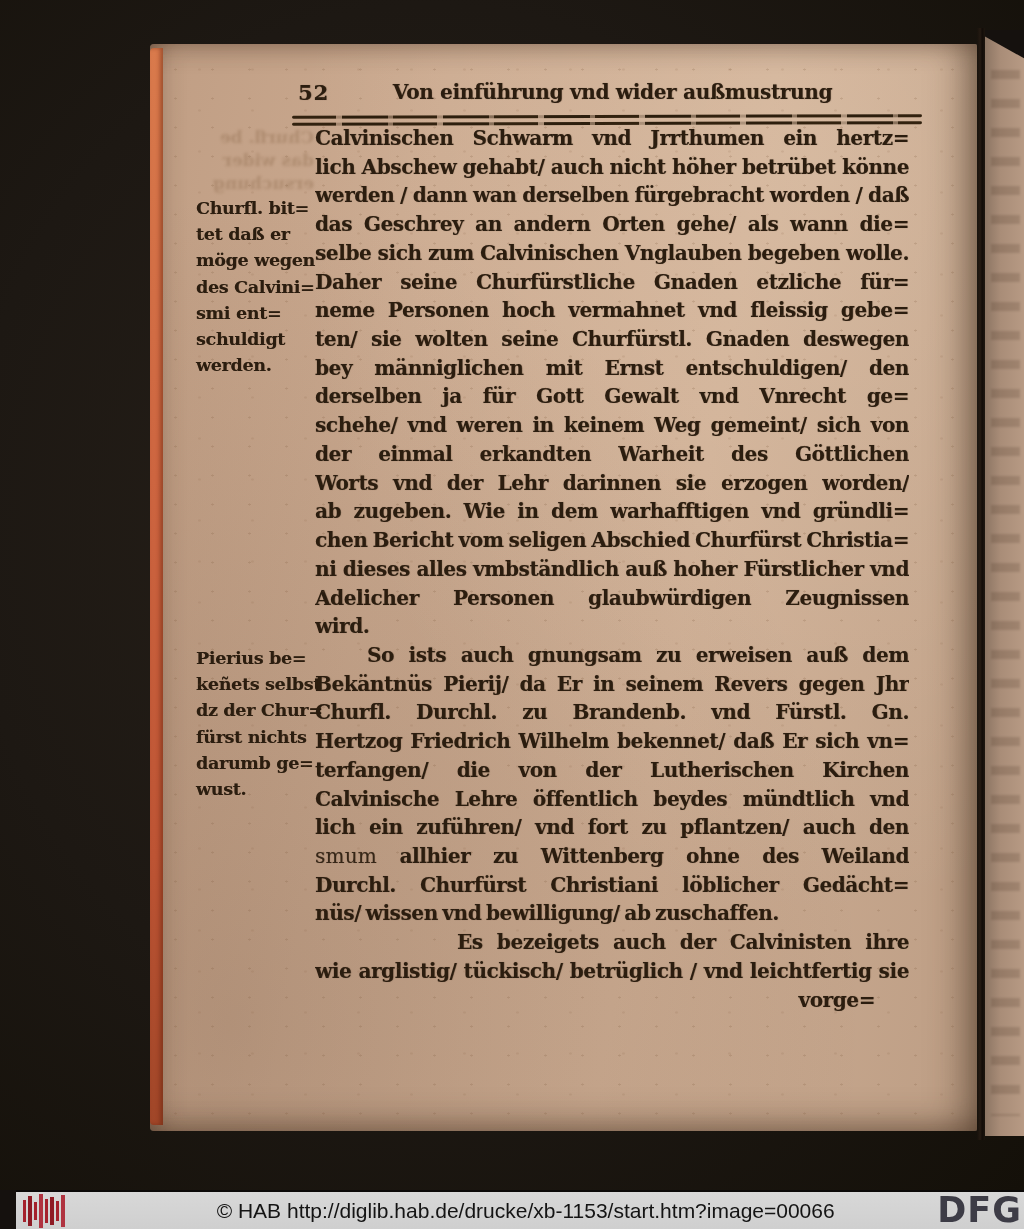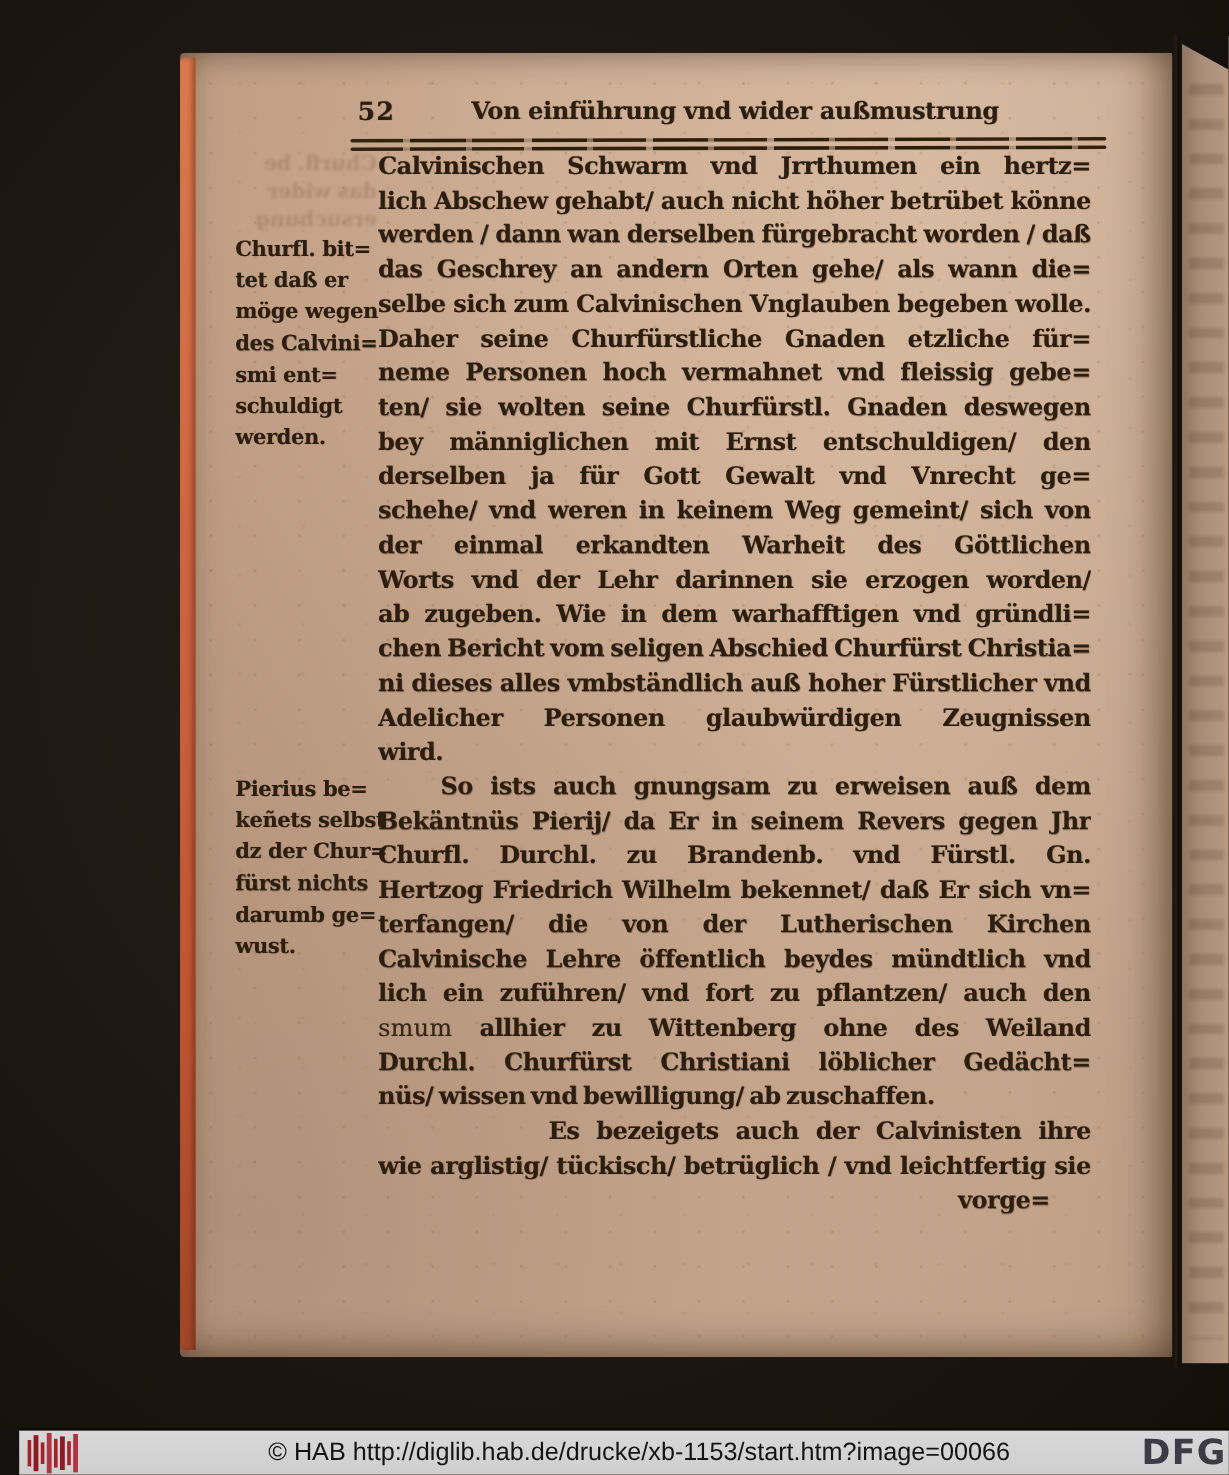--- a/index.html
+++ b/index.html
@@ -108,21 +108,21 @@
     display:flex;align-items:center;
     font-family:"Liberation Sans",sans-serif;
   }
   .hab-logo{margin-left:6px;flex:0 0 auto;}
   .copyright{
     flex:1;text-align:center;padding-left:46px;
     font-size:21px;color:#141414;letter-spacing:0;
   }
   .dfg{
     flex:0 0 auto;margin-right:18px;
-    font-family:"DejaVu Sans",sans-serif;font-weight:800;font-size:29px;
+    font-family:"DejaVu Sans",sans-serif;font-weight:800;font-size:35px;
     color:#3d3c46;letter-spacing:1px;line-height:1;
   }
   .footer-edge{
     position:absolute;right:0;top:-2px;width:9px;height:41px;
     background:linear-gradient(to right,rgba(20,17,14,.0),#16120f 70%);
   }
 </style>
 </head>
 <body>
 

